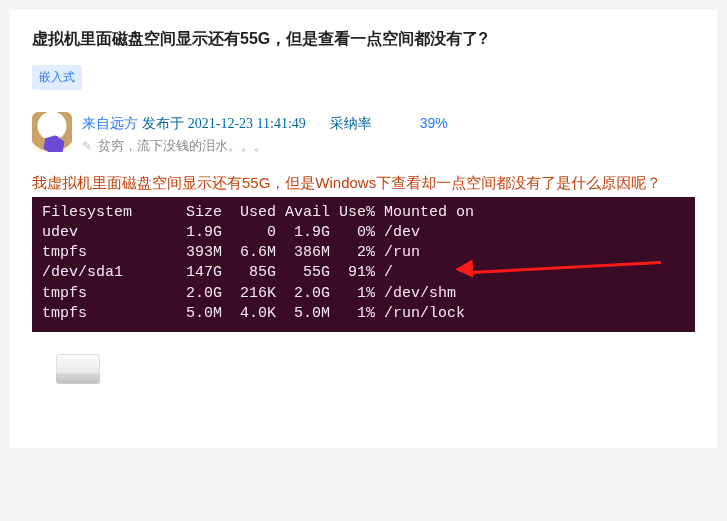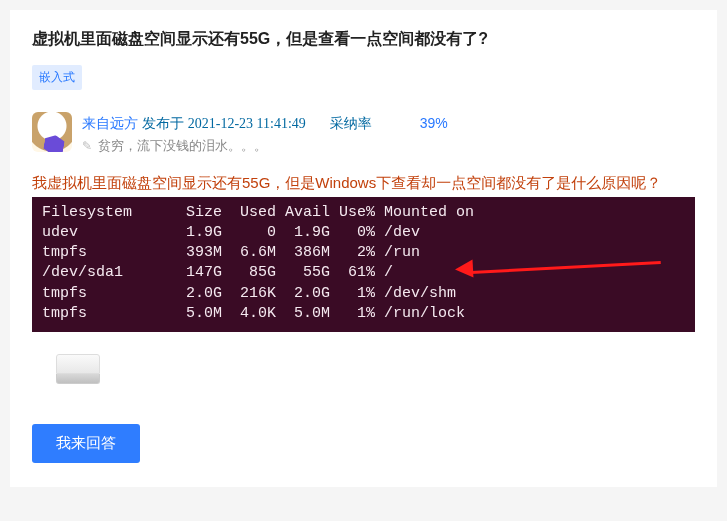--- a/index.html
+++ b/index.html
@@ -187,26 +187,25 @@
         <span>贫穷，流下没钱的泪水。。。</span>
       </div>
     </div>
   </div>
 
   <div class="body-text">我虚拟机里面磁盘空间显示还有55G，但是Windows下查看却一点空间都没有了是什么原因呢？</div>
 
   <div class="terminal"><span>Filesystem      Size  Used Avail Use% Mounted on</span>
 <span>udev            1.9G     0  1.9G   0% /dev</span>
 <span>tmpfs           393M  6.6M  386M   2% /run</span>
-<span>/dev/sda1       147G   85G   55G  61% /</span>
+<span>/dev/sda1       147G   85G   55G  91% /</span>
 <span>tmpfs           2.0G  216K  2.0G   1% /dev/shm</span>
 <span>tmpfs           5.0M  4.0K  5.0M   1% /run/lock</span><div class="arrow"><div class="arrow-line"></div><div class="arrow-head"></div></div></div>
 
   <div class="drive-block">
     <div class="drive-icon">
       <div class="top"></div>
         <div class="bot"></div>
     </div>
   </div>
 
-  <button class="answer-btn">我来回答</button>
 
 </div>
 
 </body></html>

